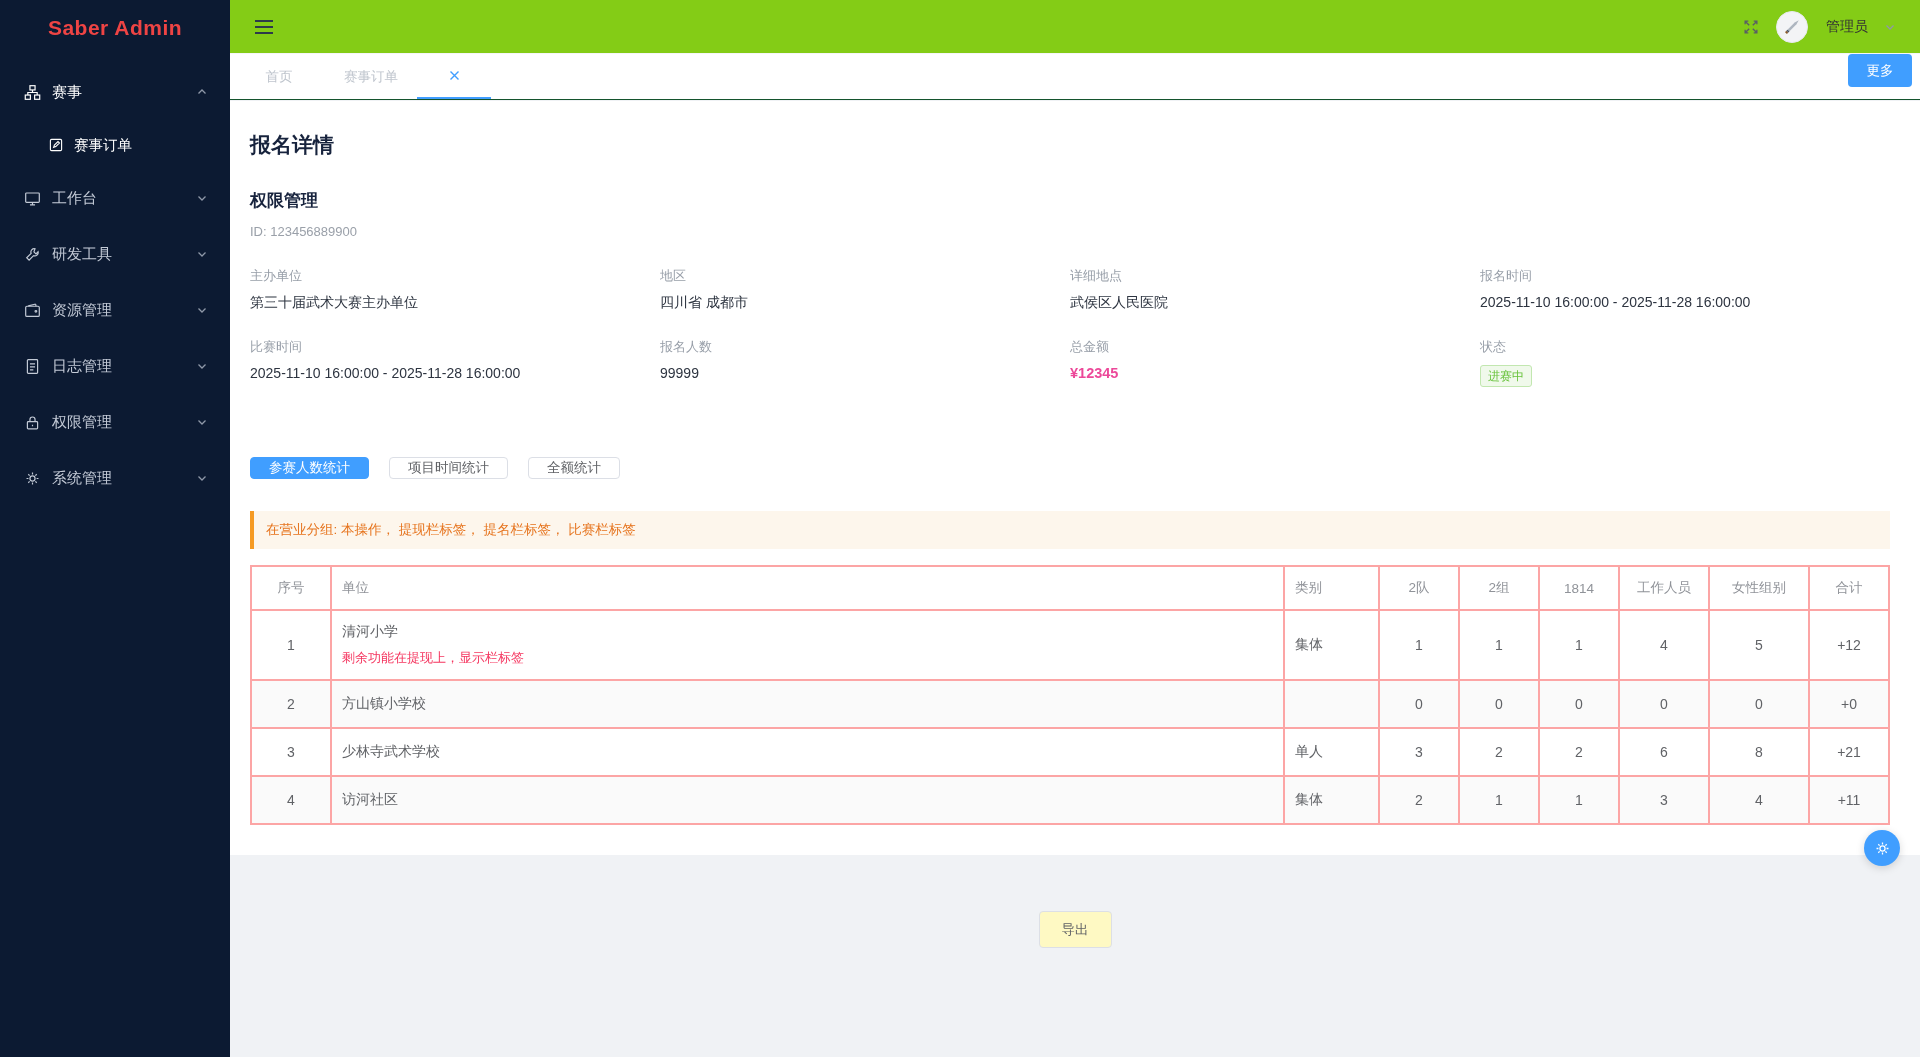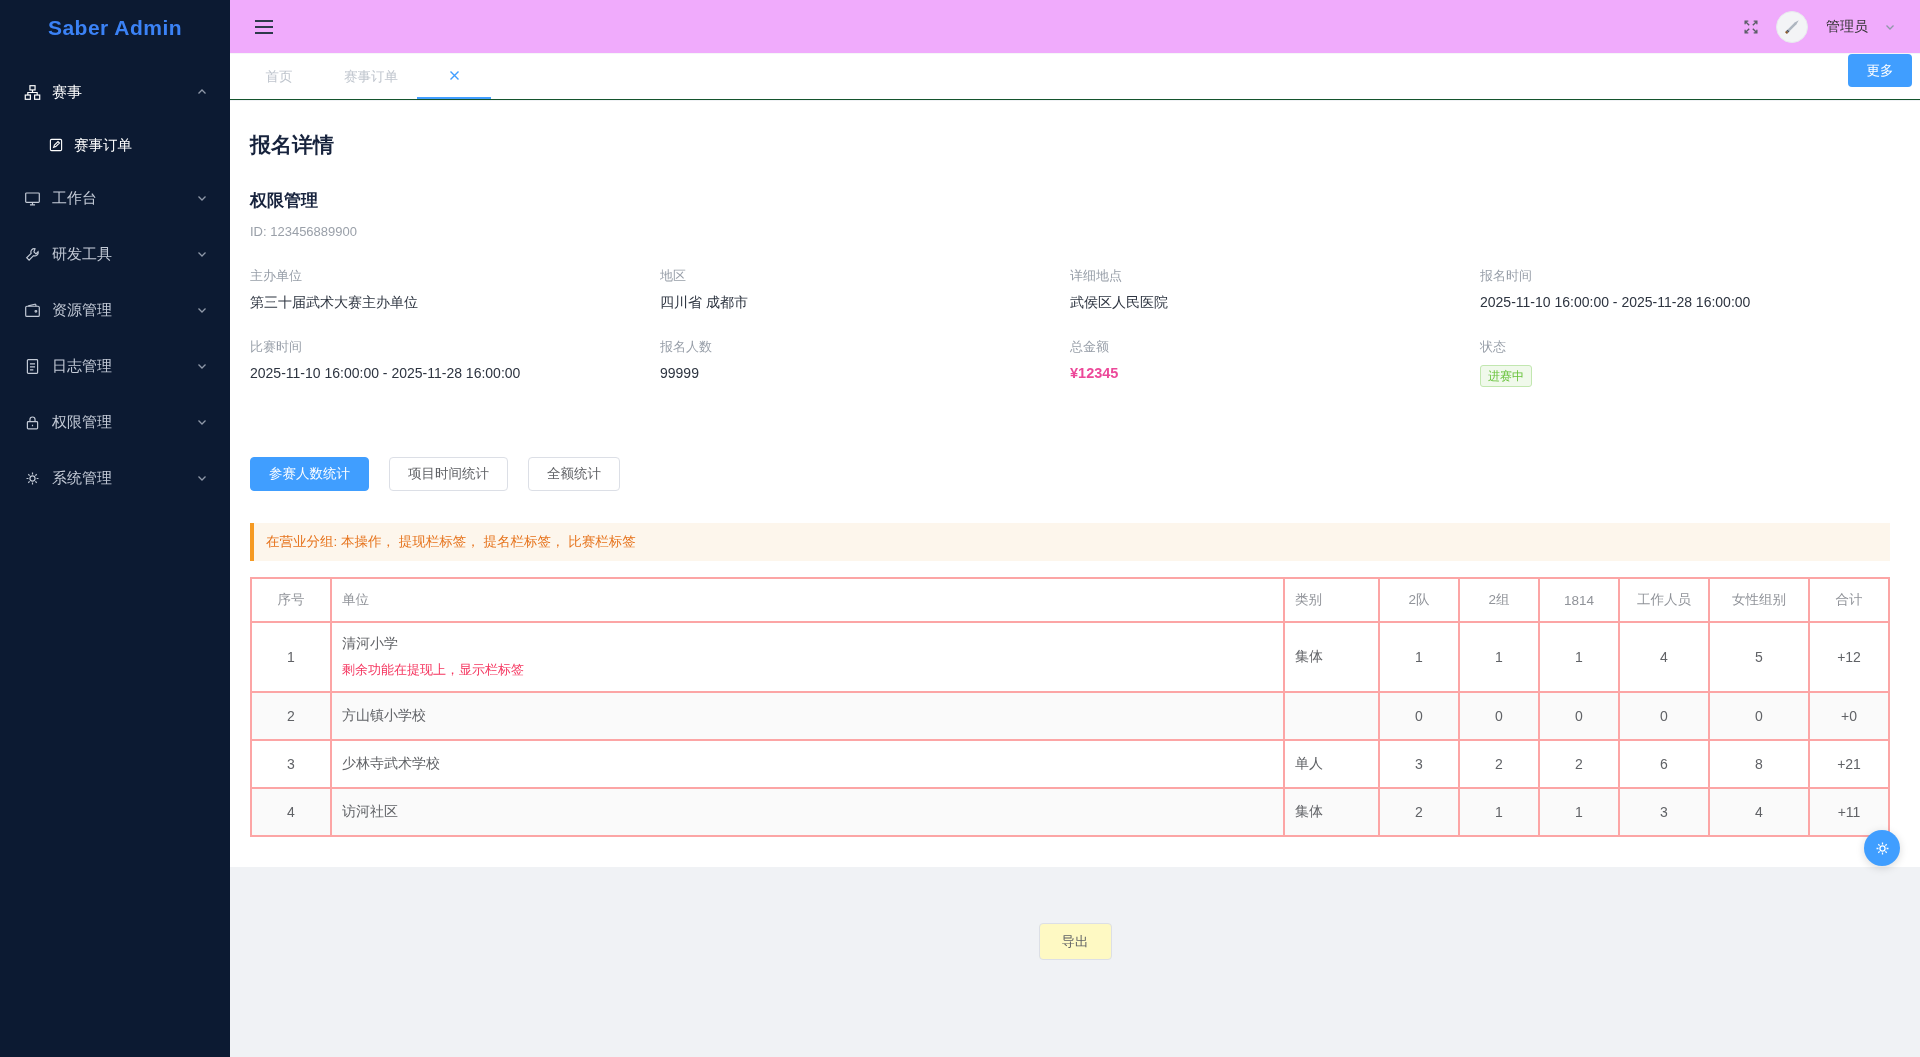--- a/index.html
+++ b/index.html
@@ -1,34 +1,34 @@
 <!DOCTYPE html>
 <html><head>
 <meta charset="utf-8">
 <style>
   * { margin:0; padding:0; box-sizing:border-box; }
   html,body { width:1920px; height:1057px; font-family:"Liberation Sans","DejaVu Sans",sans-serif; background:#f0f2f5; overflow:hidden; }
   .app { position:relative; width:1920px; height:1057px; }
 
   
   .sidebar { position:absolute; left:0; top:0; width:230px; height:1057px; background:#0c1a32; color:#ccd2db; }
-  .logo { height:56px; display:flex; align-items:center; justify-content:center; color:#3b82f6; font-size:21px; font-weight:bold; letter-spacing:.5px; }
+  .logo { height:56px; display:flex; align-items:center; justify-content:center; color:#ef4444; font-size:21px; font-weight:bold; letter-spacing:.5px; }
   .menu { padding-top:8px; }
   .menu-item { height:56px; display:flex; align-items:center; padding:0 22px 0 24px; font-size:15px; cursor:pointer; color:#c3cad6; }
   .menu-item .mi-label { margin-left:11px; flex:1; }
   .menu-item.active { color:#ffffff; }
   .menu-item svg.mi-icon { flex:0 0 auto; }
   .chev { color:#8f98a8; }
   .chev.up { transform:rotate(180deg); }
   .submenu-item { height:50px; display:flex; align-items:center; padding-left:48px; font-size:14.5px; color:#ffffff; cursor:pointer; }
   .submenu-item .mi-label { margin-left:10px; }
 
   
   .main { position:absolute; left:230px; top:0; right:0; bottom:0; }
-  .topbar { height:54px; background:#f0abfc; display:flex; align-items:center; padding:0 24px; border-bottom:1px solid #f5f6f8; }
+  .topbar { height:54px; background:#84cc16; display:flex; align-items:center; padding:0 24px; border-bottom:1px solid #f5f6f8; }
   .hamburger { cursor:pointer; display:flex; align-items:center; }
   .topbar-right { margin-left:auto; display:flex; align-items:center; gap:16px; }
   .avatar { width:32px; height:32px; border-radius:50%; background:#f3f4f6; border:1px solid #e8eaee; display:flex; align-items:center; justify-content:center; }
   .username { font-size:14px; color:#333; margin-left:2px; }
 
   .tabbar { height:46px; background:#fff; border-bottom:1px solid #14532d; display:flex; align-items:stretch; padding-left:3px; position:relative; }
   .tab { min-width:92px; display:flex; align-items:center; justify-content:center; font-size:13.5px; color:#bfc5cd; cursor:pointer; padding:0 14px; position:relative; }
   .tab.active { border-bottom:2px solid #409eff; min-width:74px; }
   .more-btn { position:absolute; right:8px; top:0; height:33px; width:64px; background:#409eff; color:#fff; border:none; border-radius:4px; font-size:13.5px; cursor:pointer; }
 
@@ -39,21 +39,21 @@
   .event-name { font-size:17px; font-weight:bold; color:#17233d; margin-bottom:12px; }
   .event-id { font-size:13px; color:#9aa0a9; margin-bottom:28px; }
 
   .fields { display:grid; grid-template-columns:repeat(4,1fr); row-gap:26px; margin-bottom:70px; }
   .field-label { font-size:13px; color:#979ea8; margin-bottom:9px; }
   .field-value { font-size:14px; color:#2d3440; }
   .field-value.orange { color:#ec4899; font-weight:bold; font-size:14.5px; }
   .badge-success { display:inline-block; font-size:12px; color:#67c23a; background:#f0f9eb; border:1px solid #c2e7b0; border-radius:3px; padding:2px 7px; line-height:16px; }
 
   .stat-tabs { display:flex; gap:20px; margin-bottom:32px; }
-  .stat-btn { height:34px; padding:0 18px; font-size:13.5px; border-radius:4px; border:1px solid #dcdfe6; background:#fff; color:#606266; cursor:pointer; }
+  .stat-btn { height:22px; padding:0 18px; font-size:13.5px; border-radius:4px; border:1px solid #dcdfe6; background:#fff; color:#606266; cursor:pointer; }
   .stat-btn.active { background:#409eff; border-color:#409eff; color:#fff; }
 
   .alert { height:38px; display:flex; align-items:center; background:#fdf6ec; border-left:4px solid #f59a23; color:#e6731c; font-size:13.5px; padding-left:12px; margin-bottom:16px;text-align:right; }
 
   table.stats { width:100%; border-collapse:collapse; table-layout:fixed; }
   table.stats th, table.stats td { border:2px solid #fca5a5; font-weight:normal; font-size:13.5px; color:#606266; padding:12px 10px; background:#fff; }
   table.stats th { color:#909399; height:44px; }
   table.stats td { height:48px; font-size:14px; }
   th.ta-c, td.ta-c { text-align:center; }
   th.ta-l, td.ta-l { text-align:left; padding-left:14px; }

